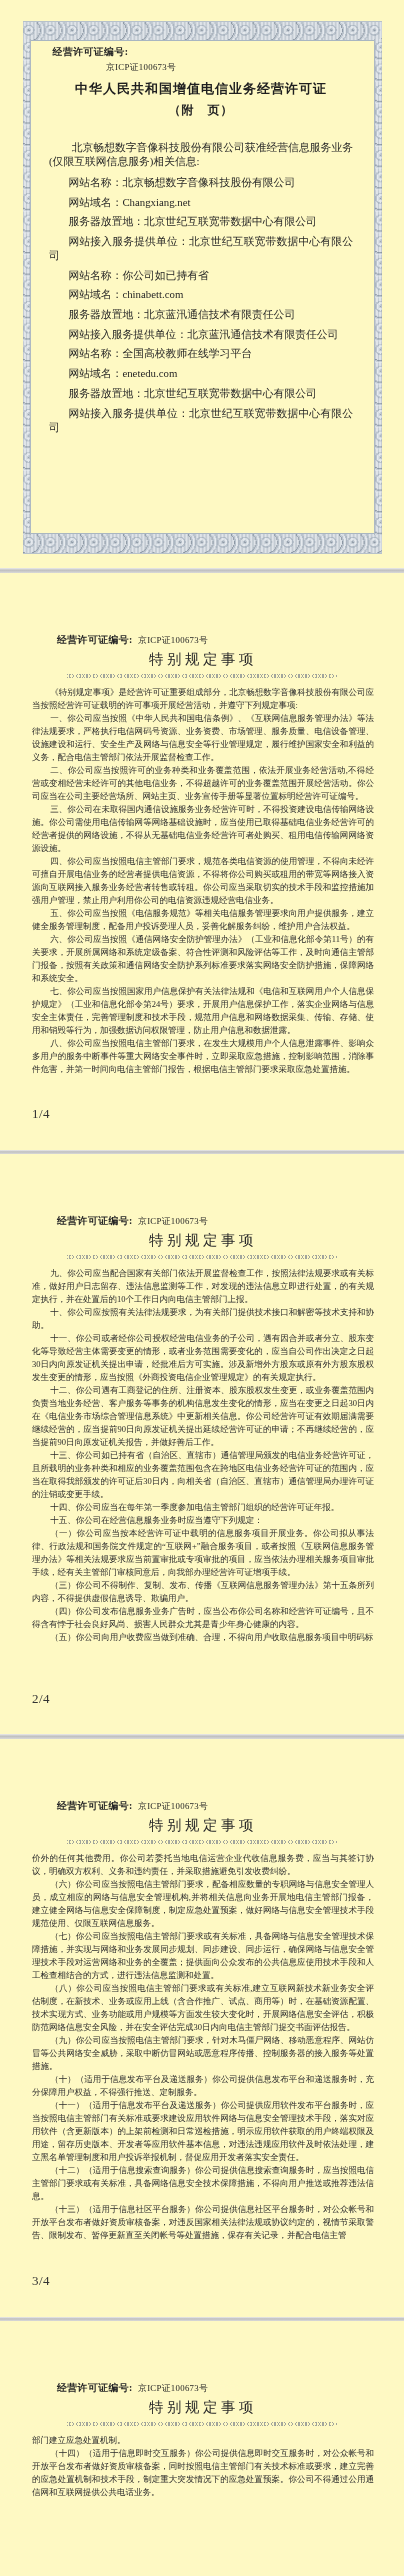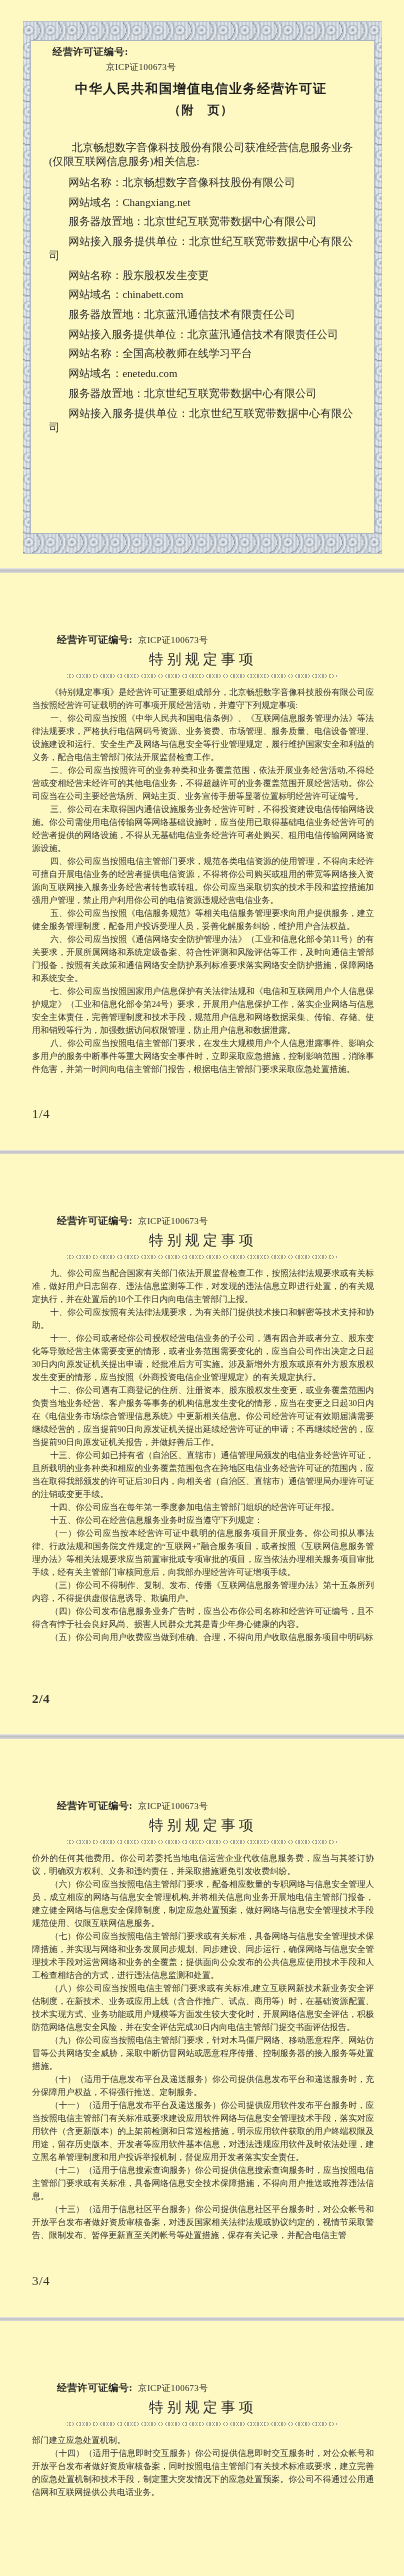--- a/index.html
+++ b/index.html
@@ -41,21 +41,21 @@
           font-size:14.4px;font-weight:normal;letter-spacing:3.6px;color:#2a2a2a;}
   .zigzag{position:absolute;left:67px;top:101px;width:270px;height:4.1px;opacity:.75;
           background-image:
             repeating-linear-gradient(115deg,#83898f 0 0.7px,transparent 0.7px 3.1px),
             repeating-linear-gradient(65deg,#83898f 0 0.7px,transparent 0.7px 3.1px);}
   .pbody{position:absolute;left:32px;top:113px;width:342px;font-size:8.5px;line-height:13px;color:#2b2b2b;}
   .para{margin:0;text-indent:2.15em;text-align:justify;}
   .para.flush{text-indent:0;}
   .pfooter{position:absolute;left:32px;width:319px;text-align:left;top:533px;
            font-size:13px;letter-spacing:0.5px;color:#333;}
-  #page3 .pfooter{top:537px;font-weight:bold;}
+  #page3 .pfooter{top:537px;}
   #page4 .pfooter{top:534px;}
 </style>
 </head>
 <body>
 
 <section class="page" id="page1">
   <div class="frame">
     <div class="gb gb-top"></div>
     <div class="gb gb-bottom"></div>
     <div class="gb gb-left"></div>
@@ -71,21 +71,21 @@
       <div>
 
           <p class="site-line"><span>网站名称：</span><span>北京畅想数字音像科技股份有限公司</span></p>
 
           <p class="site-line"><span>网站域名：</span><span>Changxiang.net</span></p>
 
           <p class="site-line"><span>服务器放置地：</span><span>北京世纪互联宽带数据中心有限公司</span></p>
 
           <p class="site-line"><span>网站接入服务提供单位：</span><span>北京世纪互联宽带数据中心有限公司</span></p>
 
-          <p class="site-line"><span>网站名称：</span><span>股东股权发生变更</span></p>
+          <p class="site-line"><span>网站名称：</span><span>你公司如已持有省</span></p>
 
           <p class="site-line"><span>网站域名：</span><span>chinabett.com</span></p>
 
           <p class="site-line"><span>服务器放置地：</span><span>北京蓝汛通信技术有限责任公司</span></p>
 
           <p class="site-line"><span>网站接入服务提供单位：</span><span>北京蓝汛通信技术有限责任公司</span></p>
 
           <p class="site-line"><span>网站名称：</span><span>全国高校教师在线学习平台</span></p>
 
           <p class="site-line"><span>网站域名：</span><span>enetedu.com</span></p>

